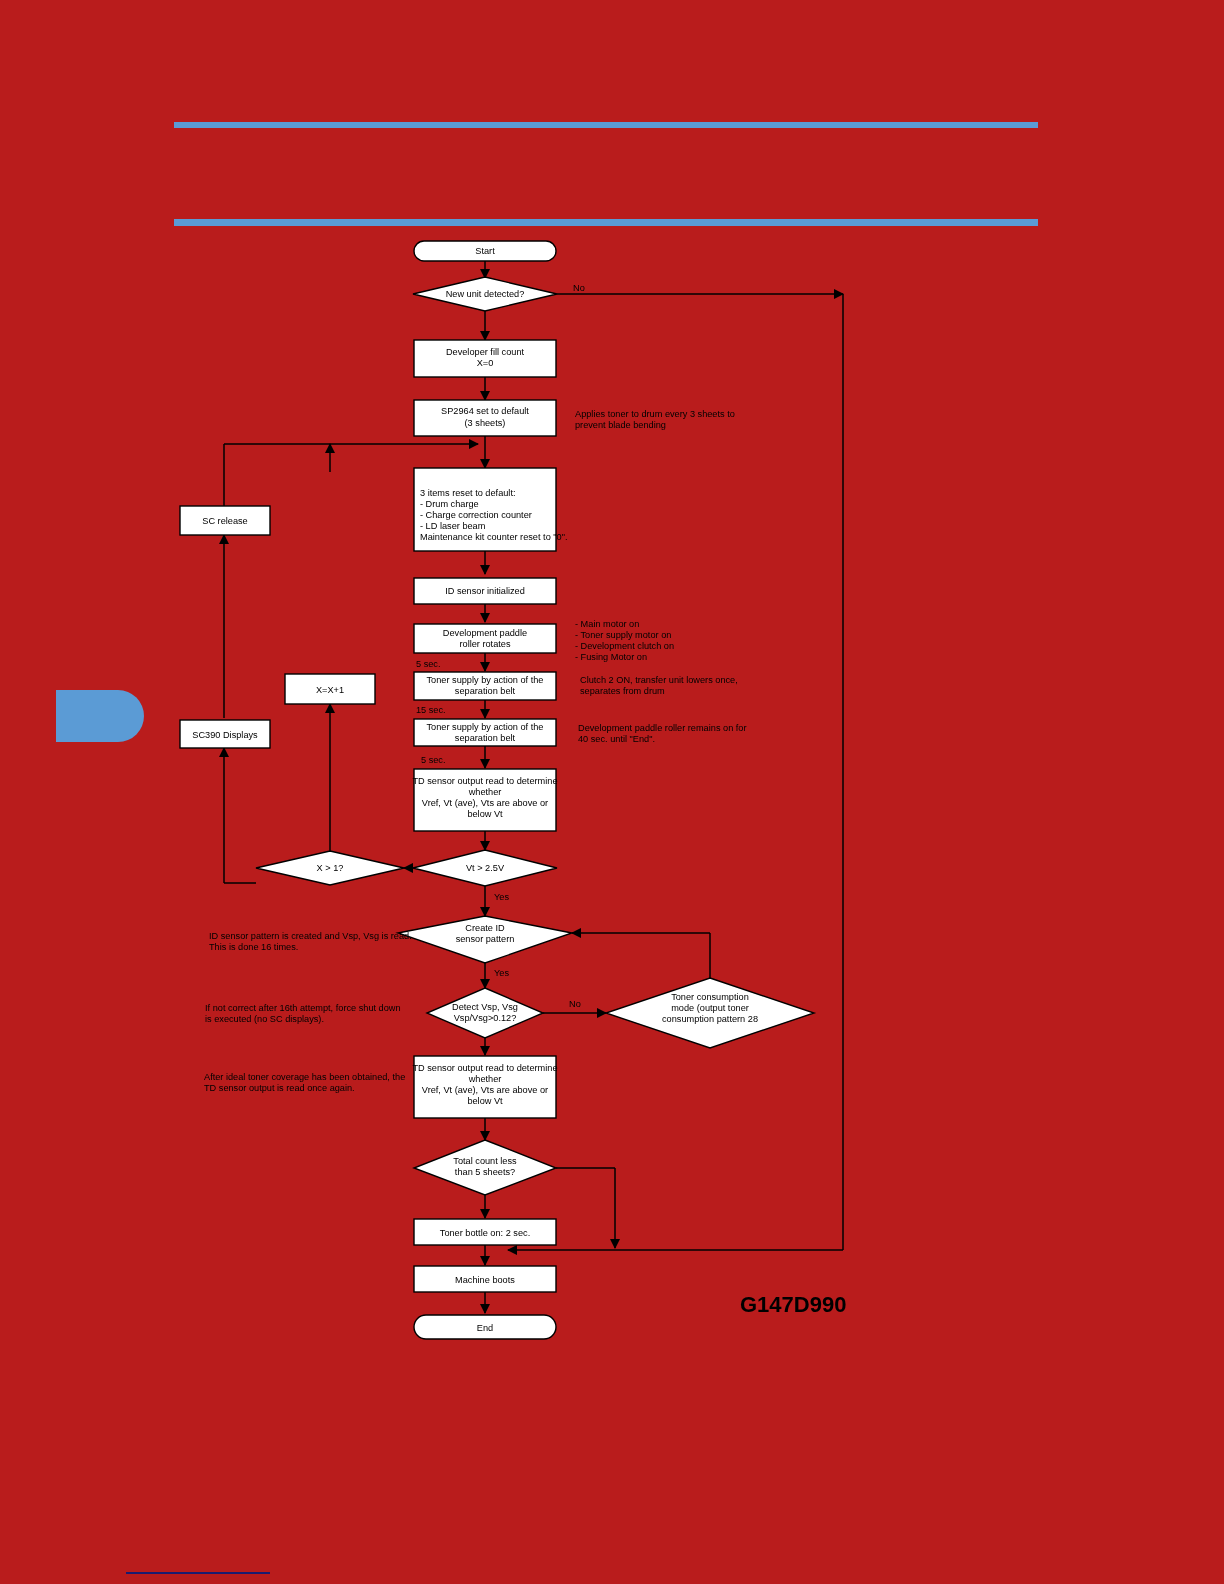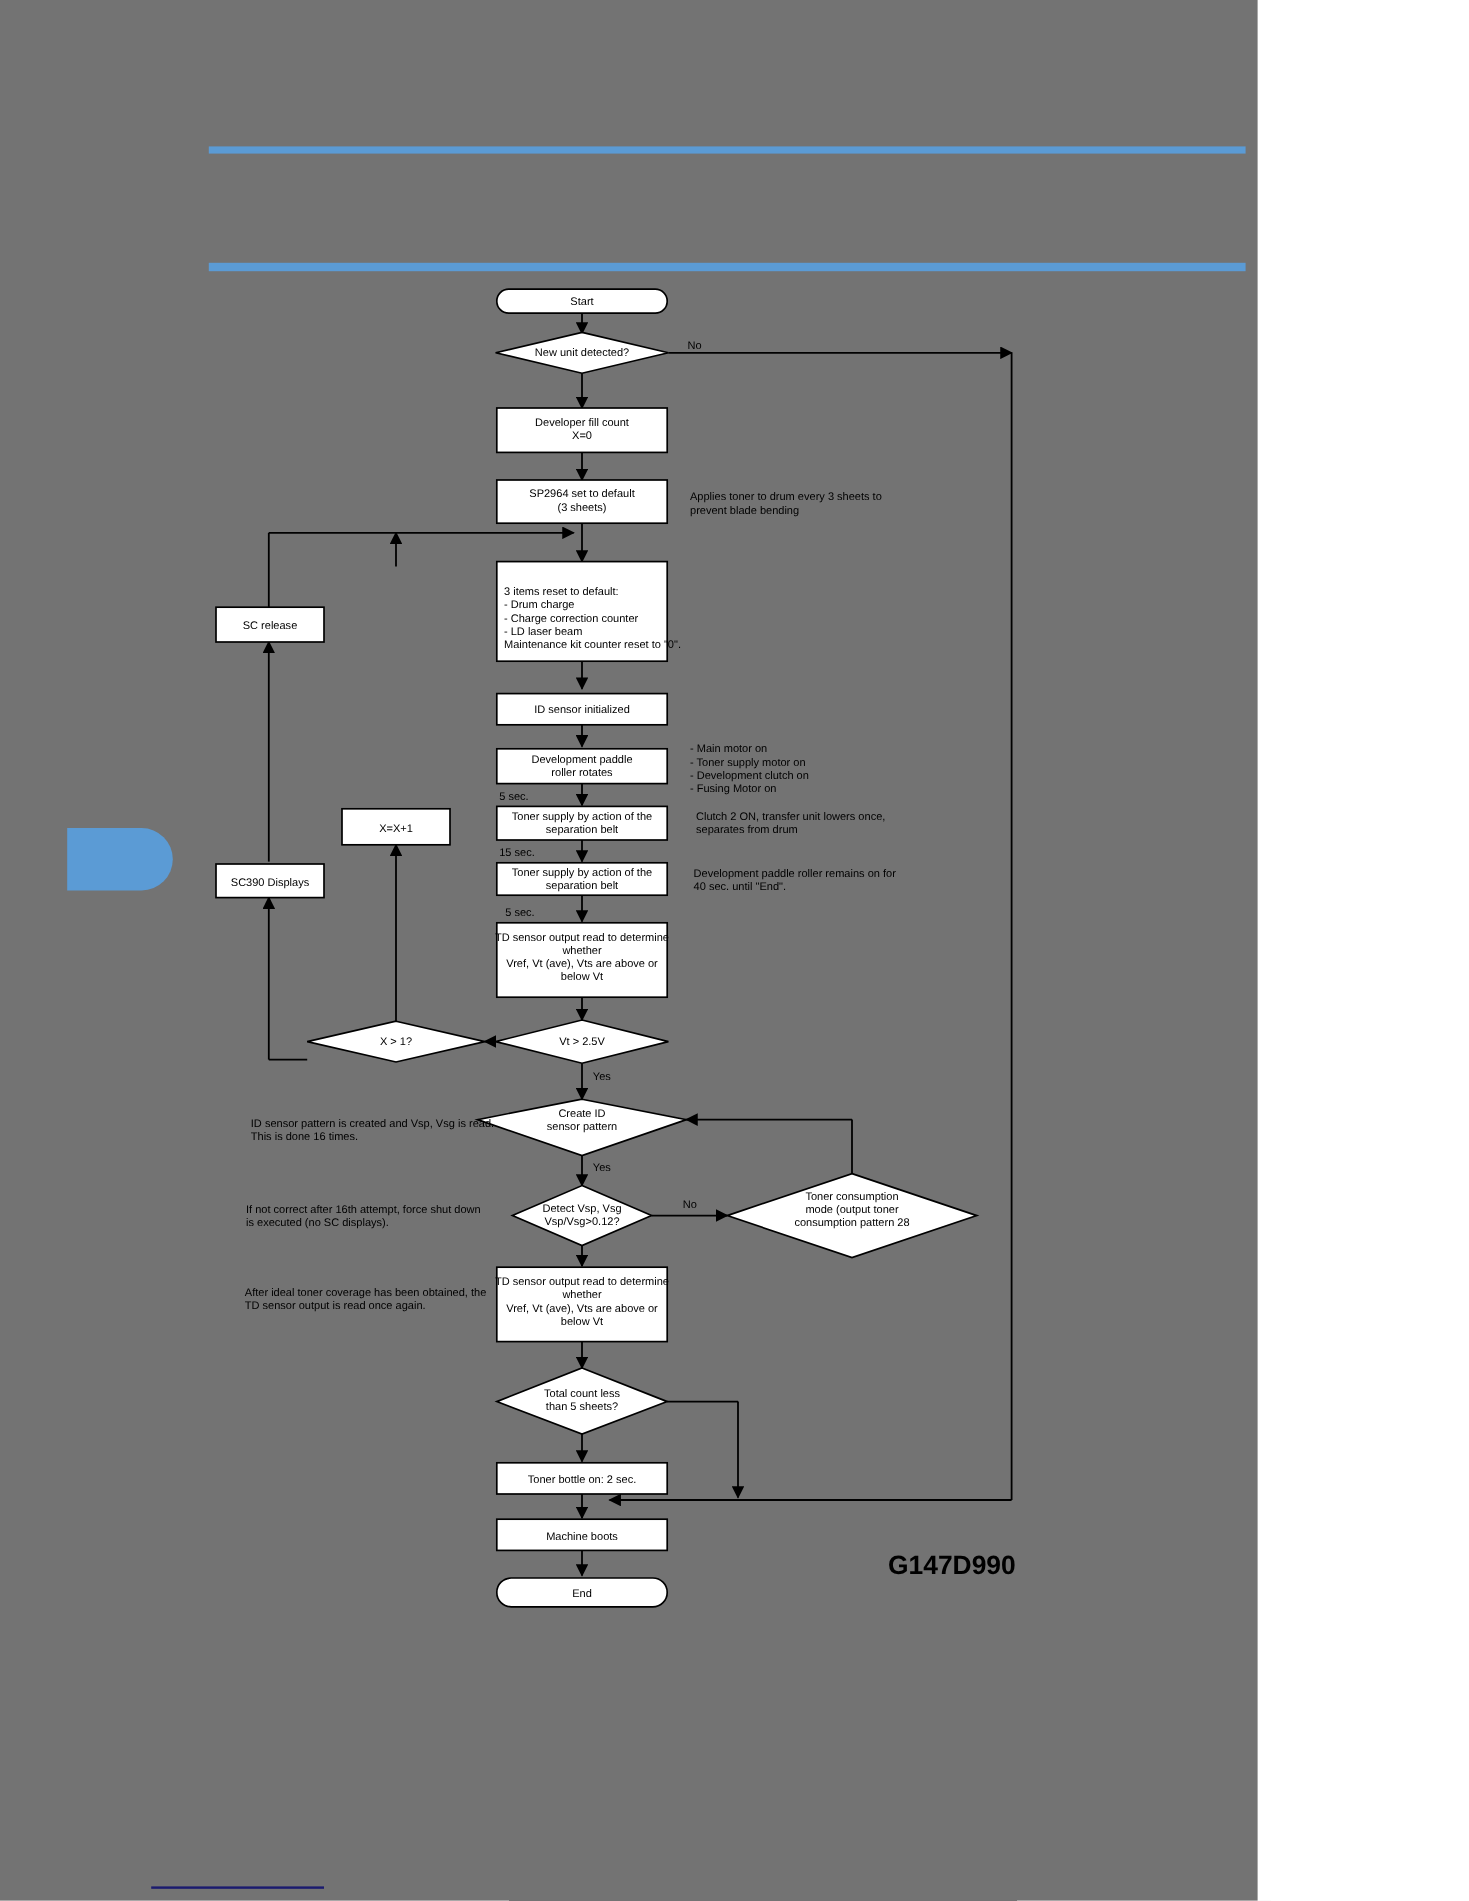--- a/index.html
+++ b/index.html
@@ -6,23 +6,23 @@
     margin: 0;
     padding: 0;
     background: #ffffff;
   }
   body {
     font-family: "Liberation Sans", sans-serif;
     color: #000000;
   }
   #page {
     position: relative;
-    width: 1048px;
+    width: 1224px;
     height: 1584px;
-    background: #737373;
+    background: #b91c1c;
     overflow: hidden;
   }
   .rule {
     position: absolute;
     background: #5b9bd5;
   }
   .tab-marker {
     position: absolute;
     background: #5b9bd5;
     border-top-right-radius: 44px;

